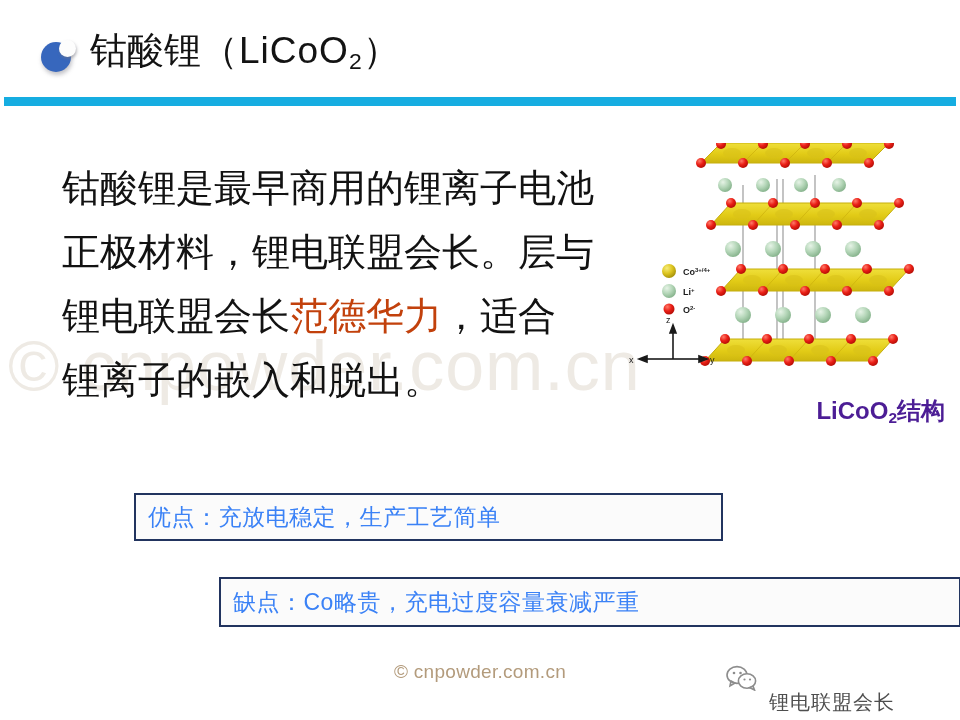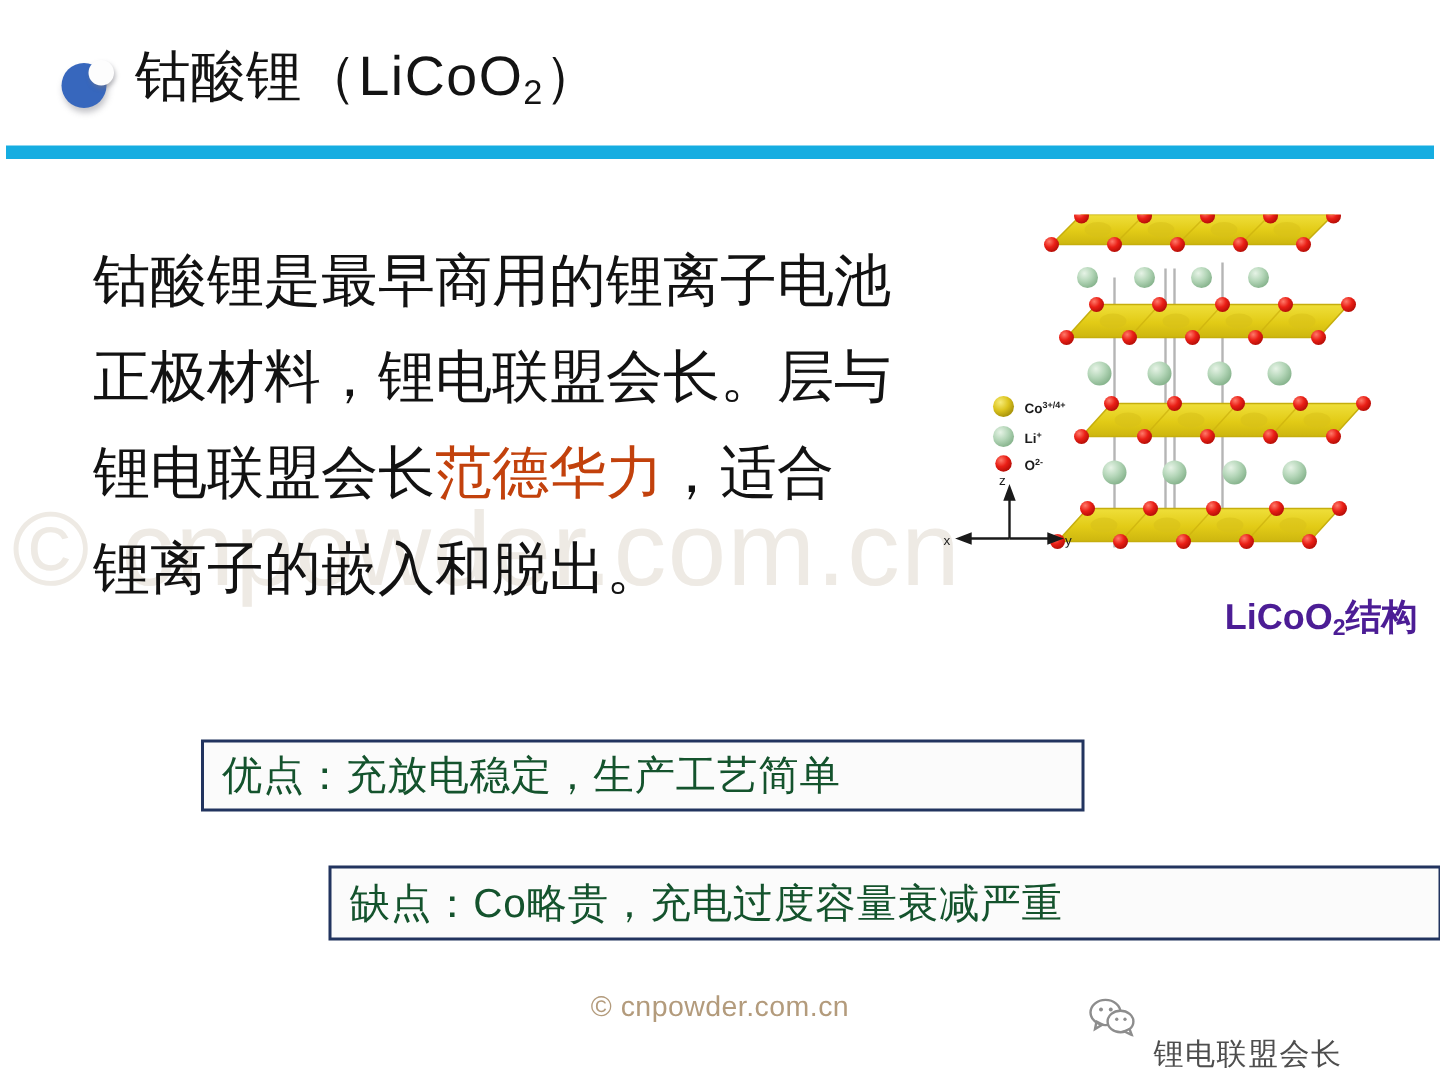--- a/index.html
+++ b/index.html
@@ -140,22 +140,22 @@
   .fact-box {
     position: absolute;
     border: 2px solid #22345f;
     background: #fbfbfb;
     box-sizing: border-box;
     display: flex;
     align-items: center;
     z-index: 3;
   }
   .fact-box .fact-text {
-    font-size: 27px;
-    color: #14532d;
+    font-size: 23px;
+    color: #3b82f6;
     white-space: nowrap;
     padding: 0 12px;
     letter-spacing: 0.5px;
   }
   #box-pros {
     left: 134px;
     top: 493px;
     width: 589px;
     height: 48px;
   }

